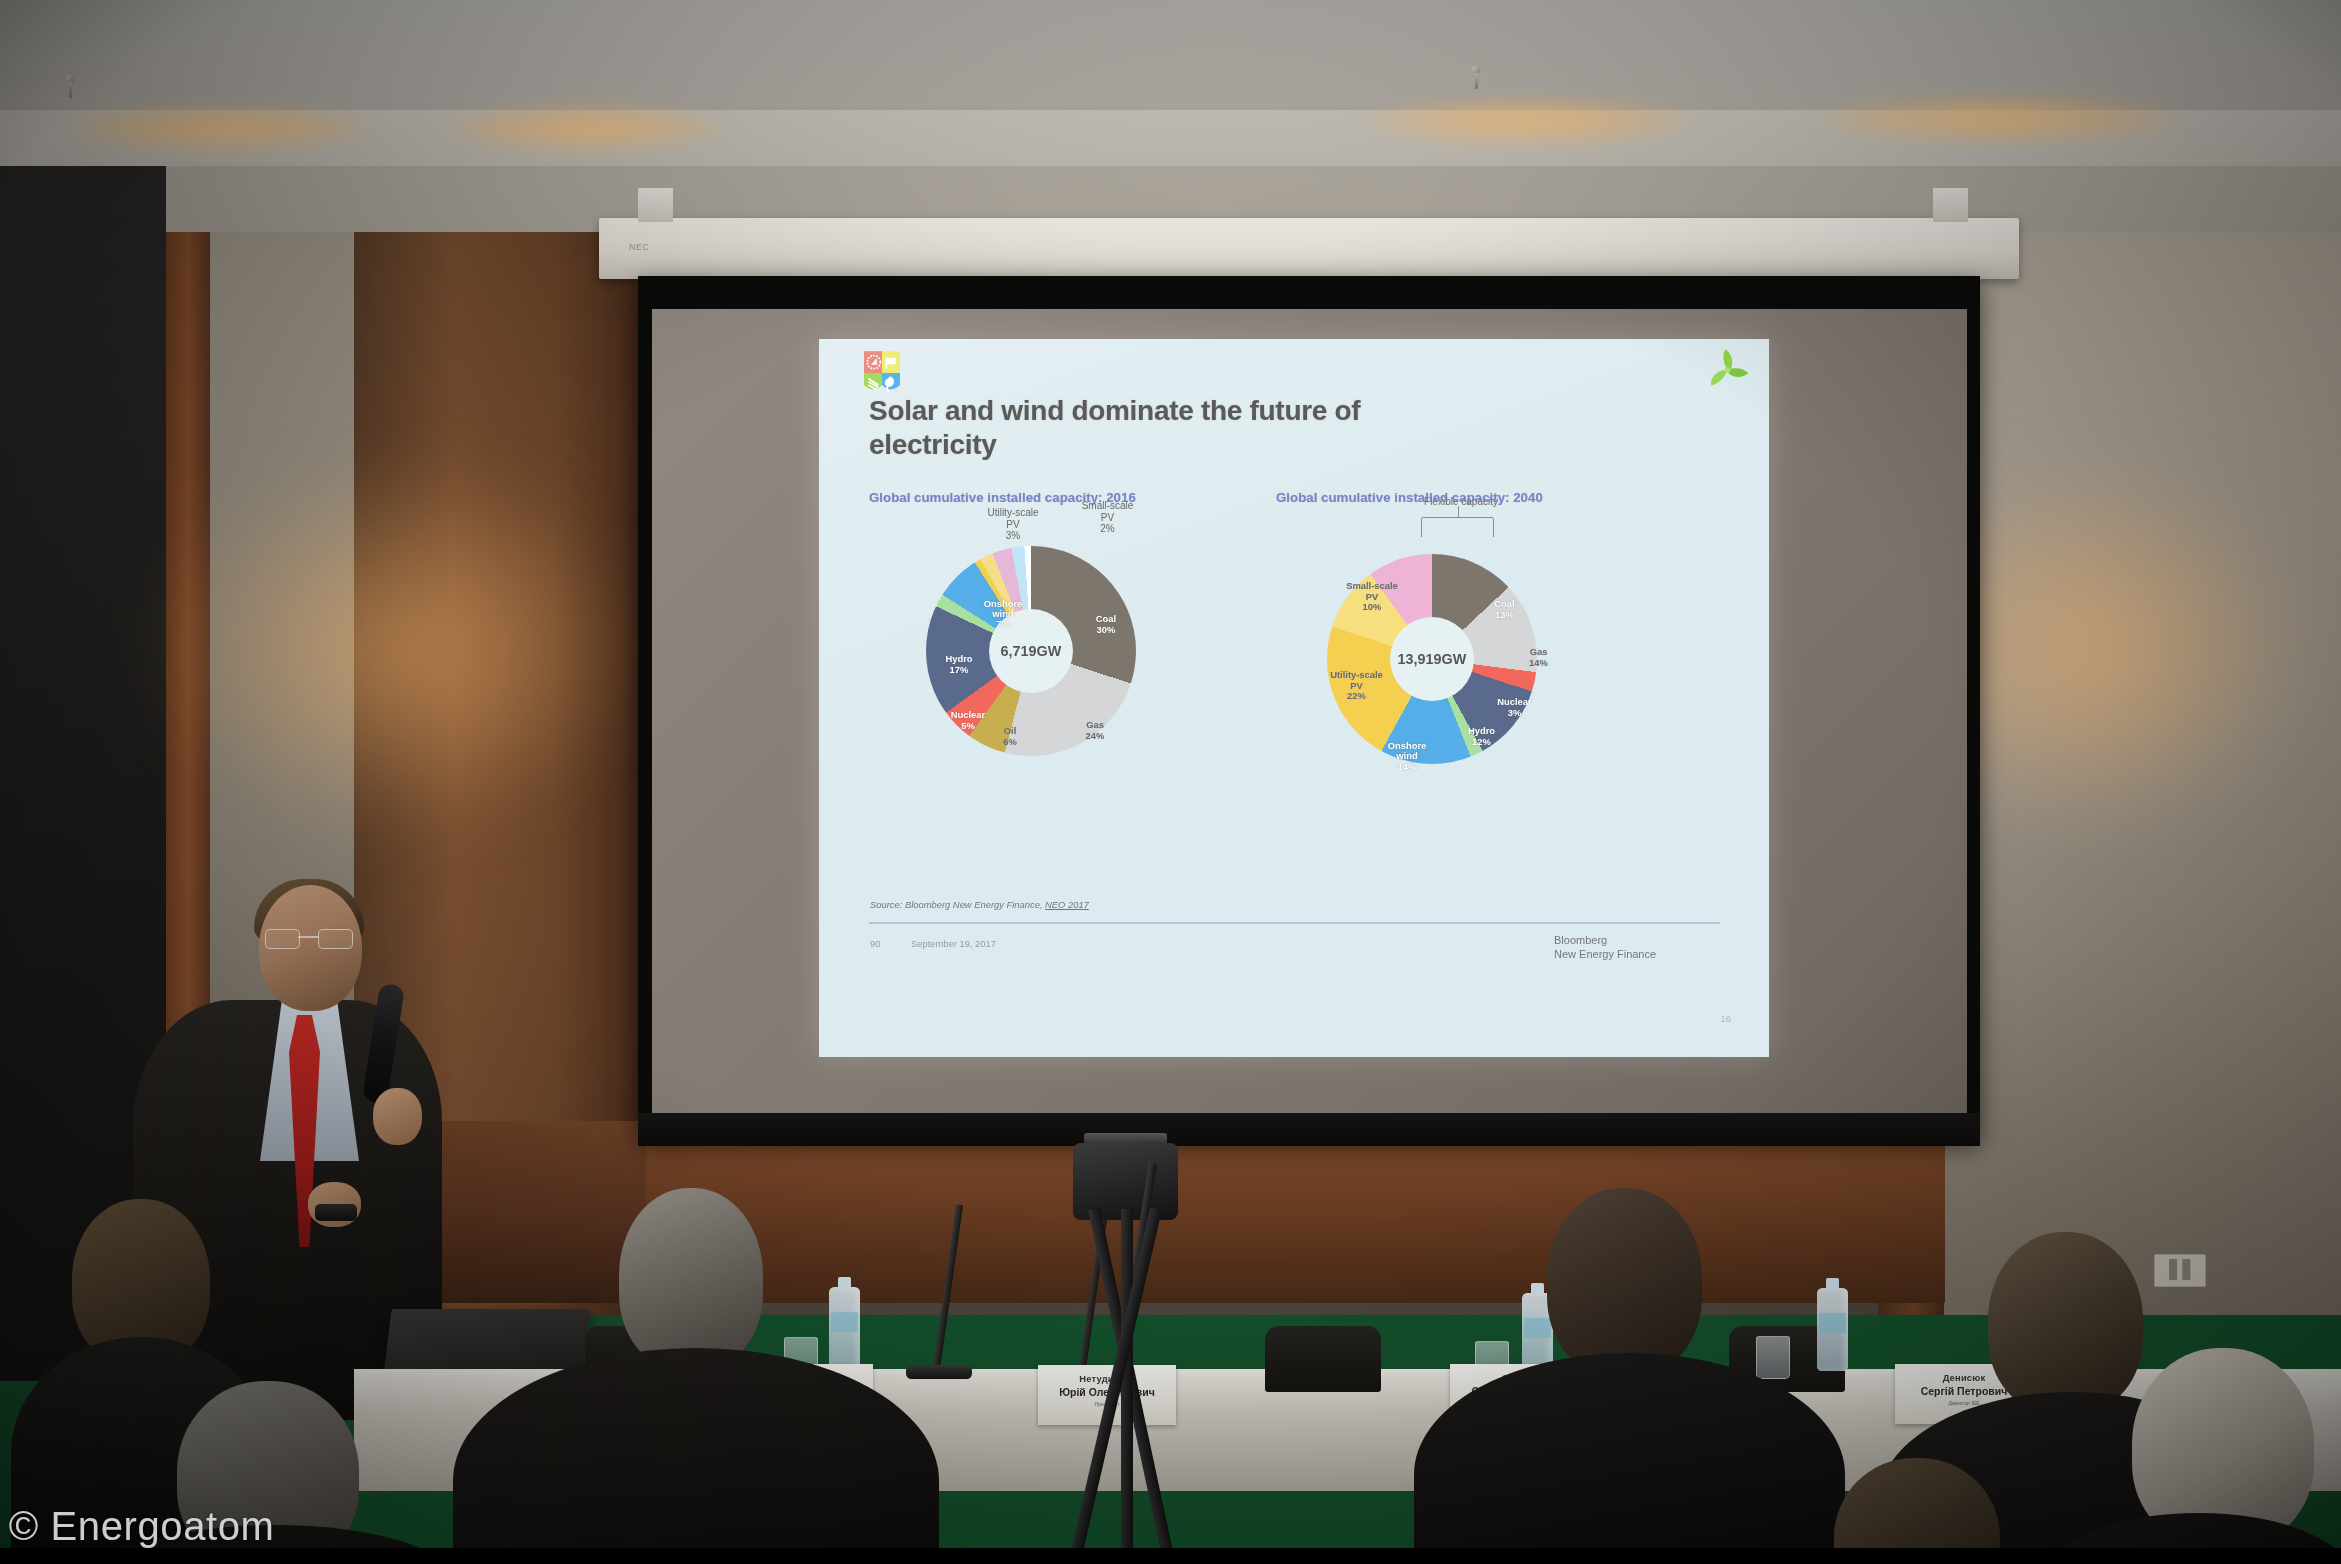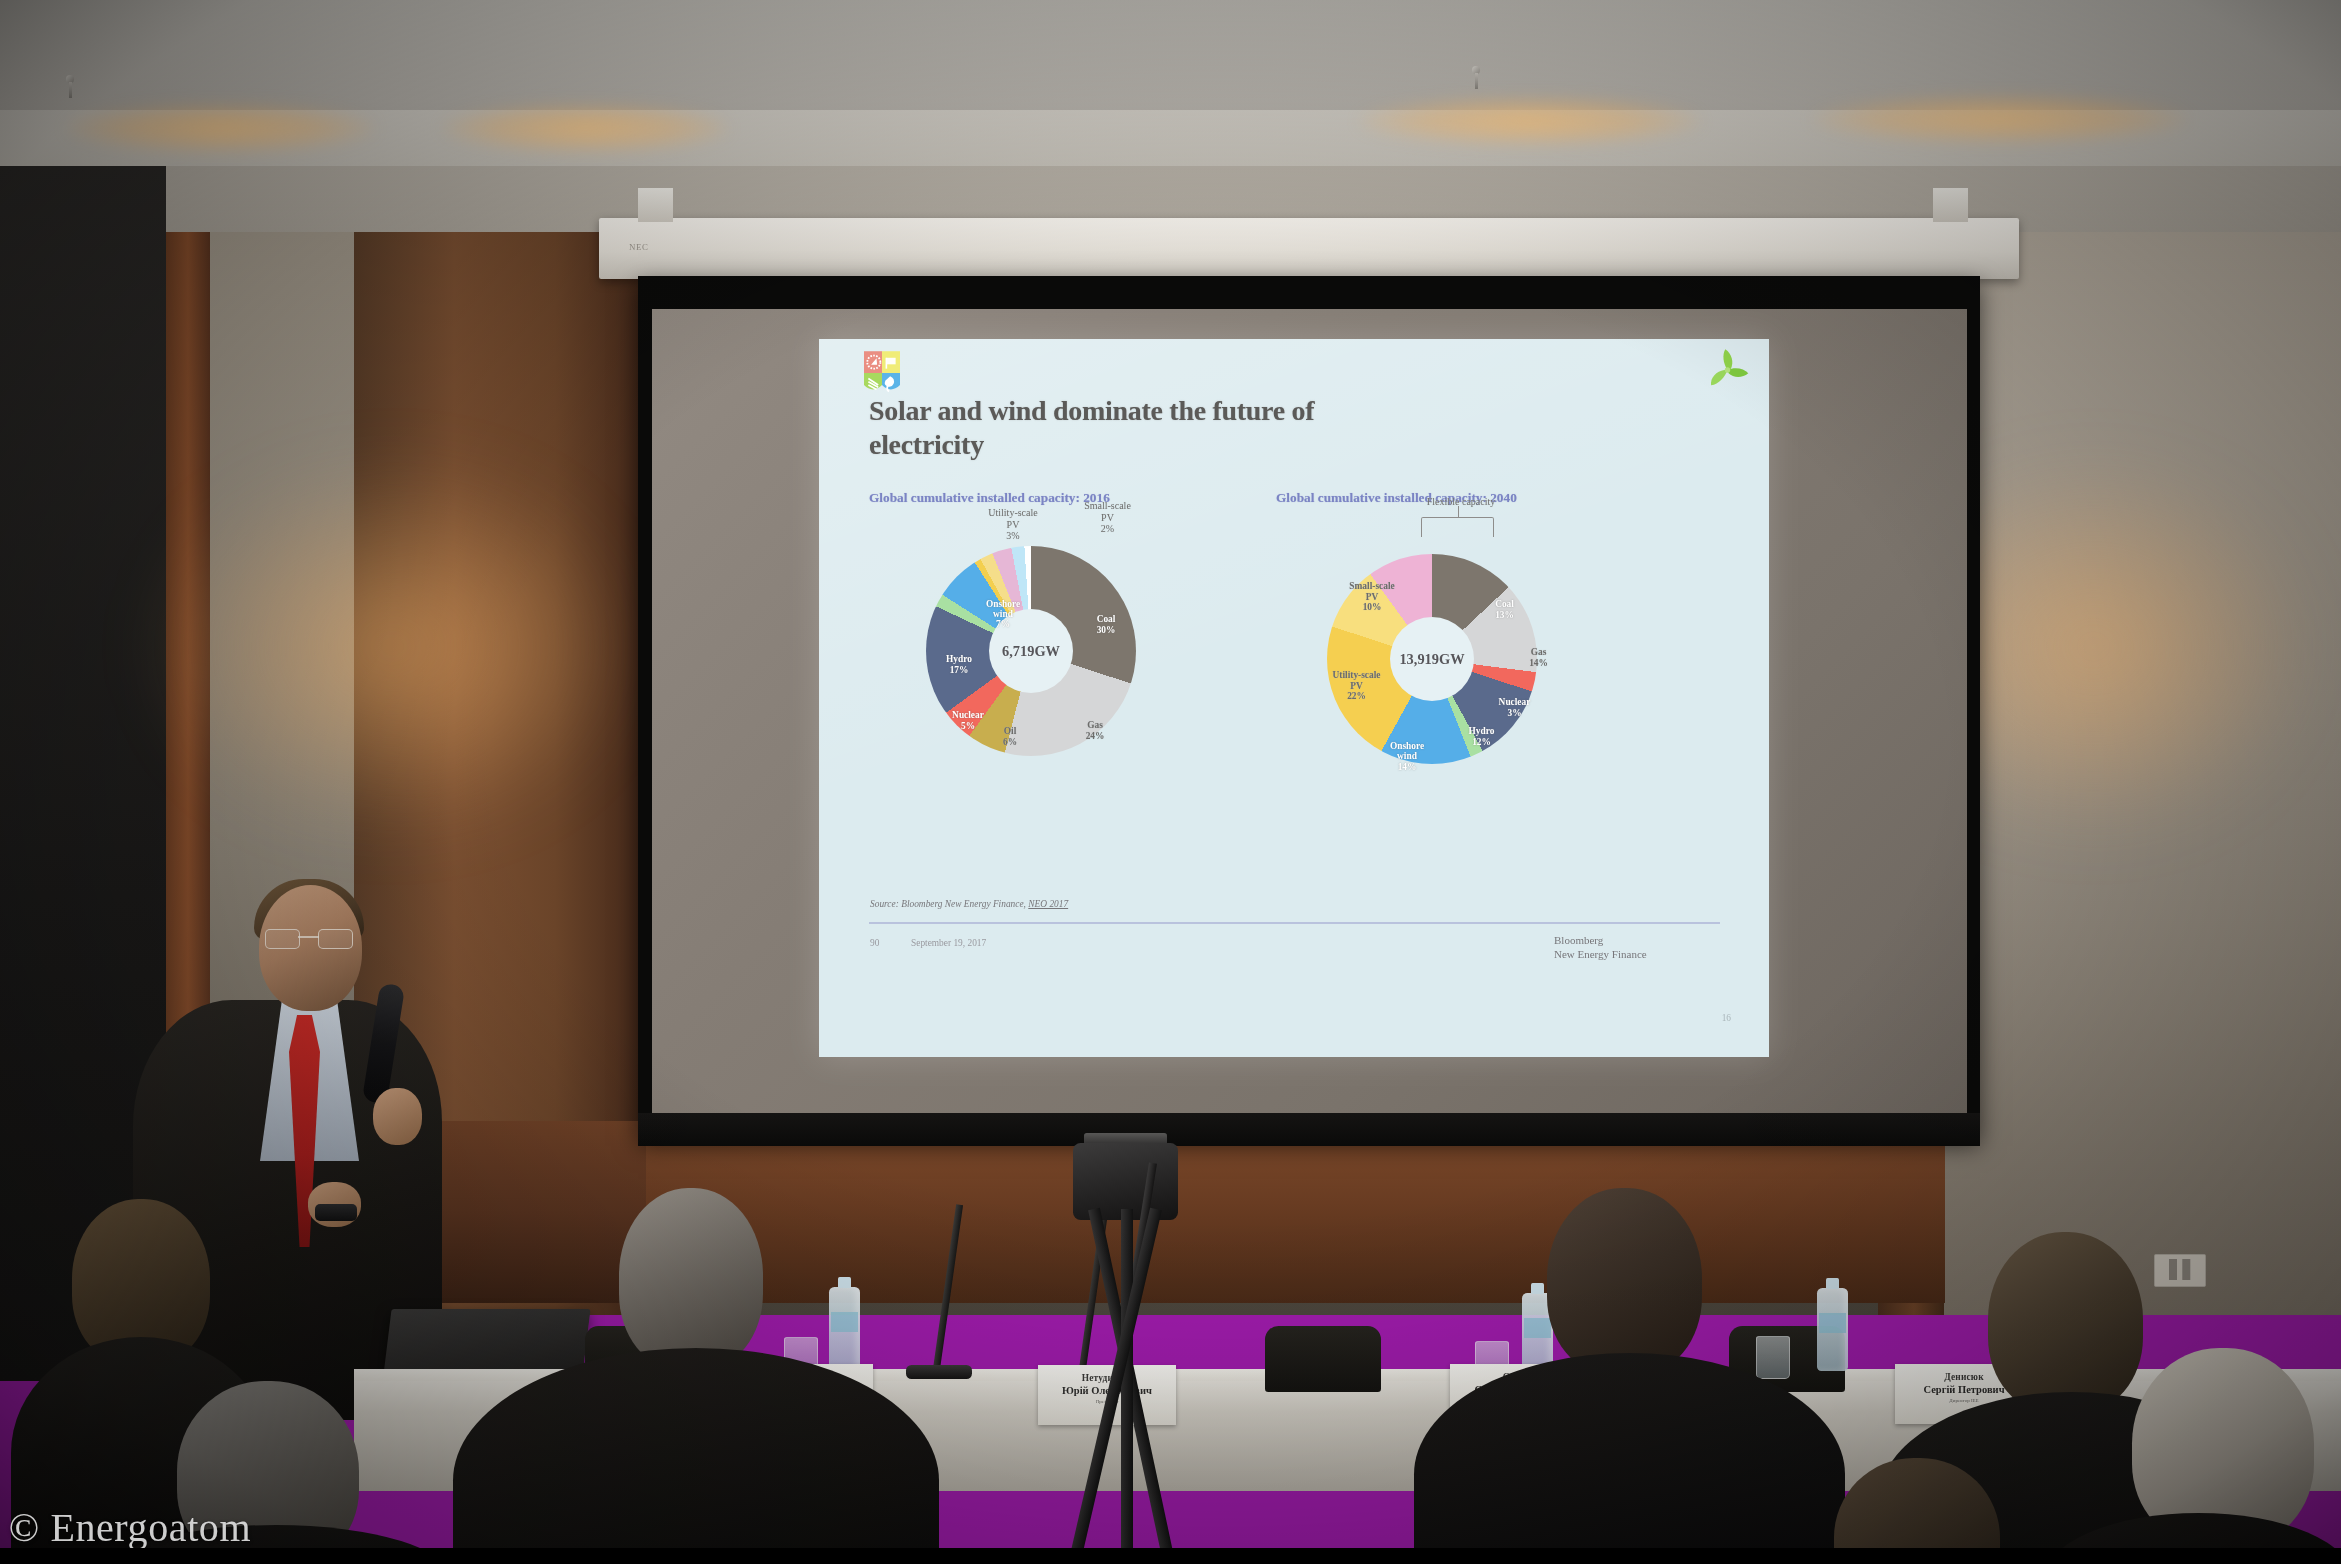--- a/index.html
+++ b/index.html
@@ -1,17 +1,17 @@
 <!DOCTYPE html>
 <html style="font-size:8.8px"><head>
 <meta charset="utf-8">
 <style>
   html,body{margin:0;padding:0;background:#000;}
   body{font-family:"Liberation Sans", sans-serif;}
-  #stage{position:relative;width:2342px;height:1548px;overflow:hidden;background:#a21caf;font-family:Liberation Serif, serif;}
+  #stage{position:relative;width:2342px;height:1548px;overflow:hidden;background:#14532d;}
 
   
   .ceiling{position:absolute;left:0;top:0;width:2342px;height:182px;
     background:linear-gradient(180deg,#c9c6bf 0%,#bdb9b2 55%,#a8a49d 100%);}
   .ceiling-soffit{position:absolute;left:0;top:110px;width:2342px;height:77px;
     background:linear-gradient(180deg,#d5d1c9 0%,#c1bdb4 100%);}
   .cove-glow{position:absolute;height:50px;border-radius:50%;
     background:radial-gradient(ellipse at center,rgba(255,206,140,.92) 0%,rgba(255,196,120,.45) 45%,rgba(255,190,110,0) 78%);
     filter:blur(7.7px);}
   .sprinkler{position:absolute;width:14.4px;height:25.4px;}

